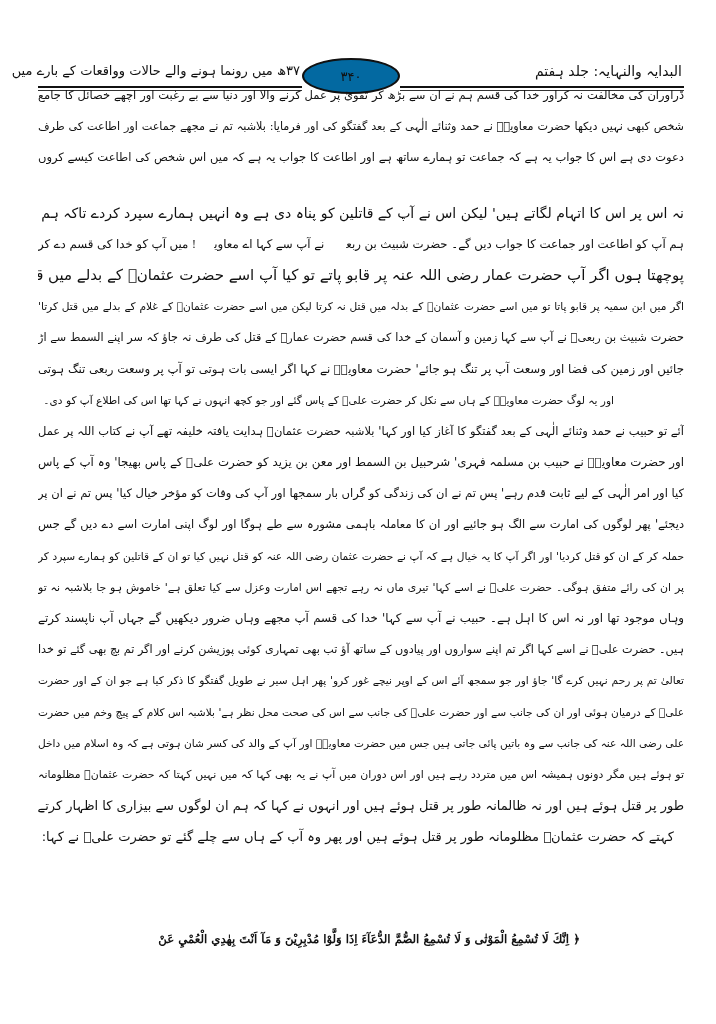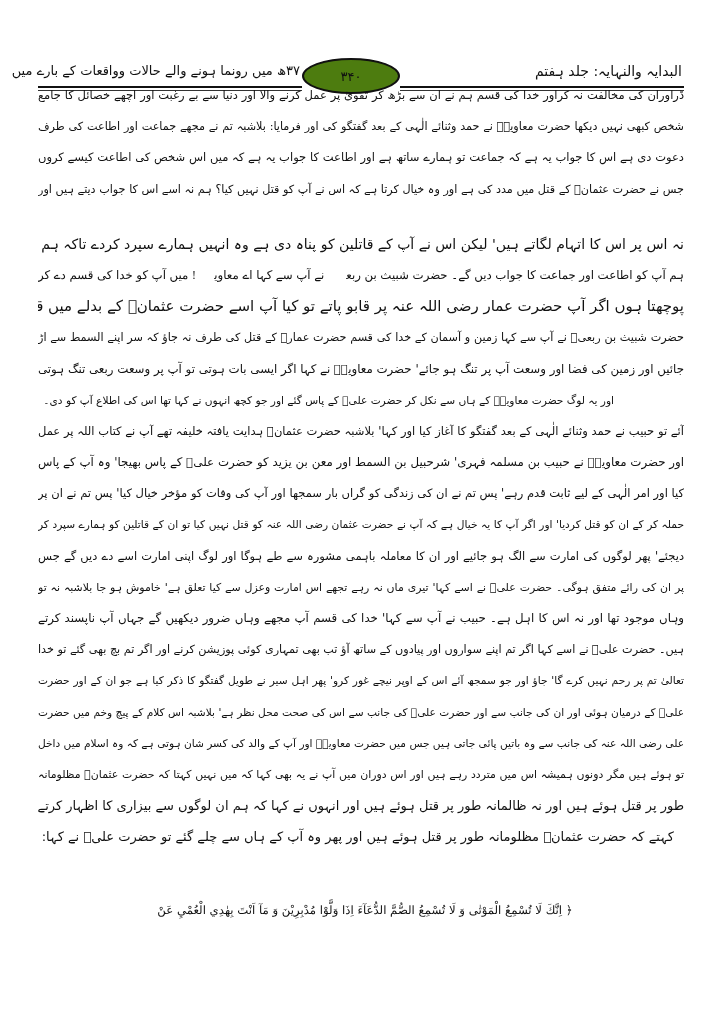--- a/index.html
+++ b/index.html
@@ -7,60 +7,60 @@
          font-family:"DejaVu Sans", sans-serif; color:#111; }
   .header { position:absolute; left:0; top:0; width:716px; height:100px; }
   .hdr-right { position:absolute; right:34px; top:63px; font-size:14px; direction:rtl;
                white-space:nowrap; }
   .hdr-left { position:absolute; left:38px; top:63px; font-size:13px; direction:rtl;
               white-space:nowrap; width:262px; text-align:right; }
   .rule { position:absolute; height:0; border-top:2px solid #111; }
   .rule2 { position:absolute; height:0; border-top:1px solid #333; }
   .oval { position:absolute; left:302px; top:58px; width:98px; height:36px;
           border:2px solid #111; border-radius:50%; text-align:center;
-          line-height:34px; font-size:13px; box-sizing:border-box; background:#4d7c0f; }
+          line-height:34px; font-size:13px; box-sizing:border-box; background:#0369a1; }
   .body { position:absolute; left:38px; top:80px; width:646px; direction:rtl; }
   .line { height:31.2px; line-height:31.2px; font-size:14.2px; white-space:nowrap;
           text-align:justify; text-align-last:justify; overflow:hidden; }
   .line.last { text-align-last:right; }
-  .verse { position:absolute; left:150px; top:903px; width:430px; direction:rtl;
-           font-family:"DejaVu Serif", serif; font-size:15px; font-weight:normal;
-           white-space:nowrap; text-align:center; }
+  .verse { position:absolute; left:150px; top:932px; width:430px; direction:rtl;
+           font-family:"DejaVu Serif", serif; font-size:15px; font-weight:bold;
+           white-space:nowrap; text-align:right; }
 </style>
 </head>
 <body>
 
 <div class="header">
   <div class="hdr-right">البدایہ والنہایہ: جلد ہفتم</div>
   <div class="hdr-left">۳۷ھ میں رونما ہونے والے حالات وواقعات کے بارے میں</div>
   <div class="rule" style="left:38px; top:86px; width:264px;"></div>
   <div class="rule2" style="left:38px; top:90px; width:264px;"></div>
   <div class="rule" style="left:400px; top:86px; width:284px;"></div>
   <div class="rule2" style="left:400px; top:90px; width:284px;"></div>
   <div class="oval">
     <span>۳۴۰</span>
   </div>
 </div>
 
 <div class="body">
   <div class="line" style="font-size: 11.5px;">ڈراوران کی مخالفت نہ کراور خدا کی قسم ہم نے ان سے بڑھ کر تقویٰ پر عمل کرنے والا اور دنیا سے بے رغبت اور اچھے خصائل کا جامع</div>
   <div class="line" style="font-size: 11.2px;">شخص کبھی نہیں دیکھا حضرت معاویہؓ نے حمد وثنائے الٰہی کے بعد گفتگو کی اور فرمایا: بلاشبہ تم نے مجھے جماعت اور اطاعت کی طرف</div>
   <div class="line" style="font-size: 11.5px;">دعوت دی ہے اس کا جواب یہ ہے کہ جماعت تو ہمارے ساتھ ہے اور اطاعت کا جواب یہ ہے کہ میں اس شخص کی اطاعت کیسے کروں</div>
-  <div class="line" style="font-size: 11.2px;">جس نے حضرت عثمانؓ کے قتل میں مدد کی ہے اور وہ خیال کرتا ہے کہ اس نے آپ کو قتل نہیں کیا؟ ہم نہ اسے اس کا جواب دیتے ہیں اور</div>
   <div class="line" style="font-size: 14px; margin-top: 24px;">نہ اس پر اس کا اتہام لگاتے ہیں' لیکن اس نے آپ کے قاتلین کو پناہ دی ہے وہ انہیں ہمارے سپرد کردے تاکہ ہم انہیں قتل کردیں پھر</div>
   <div class="line" style="font-size: 11.8px; font-family: Liberation Serif, serif;">ہم آپ کو اطاعت اور جماعت کا جواب دیں گے۔ حضرت شبیث بن ربعیؓ نے آپ سے کہا اے معاویہؓ! میں آپ کو خدا کی قسم دے کر</div>
   <div class="line" style="font-size: 15px;">پوچھتا ہوں اگر آپ حضرت عمار رضی اللہ عنہ پر قابو پاتے تو کیا آپ اسے حضرت عثمانؓ کے بدلے میں قتل کردیتے؟ حضرت معاویہؓ نے کہا'</div>
+  <div class="line" style="font-size: 10.6px;">اگر میں ابن سمیہ پر قابو پاتا تو میں اسے حضرت عثمانؓ کے بدلہ میں قتل نہ کرتا لیکن میں اسے حضرت عثمانؓ کے غلام کے بدلے میں قتل کرتا'</div>
   <div class="line" style="font-size: 11.2px;">حضرت شبیث بن ربعیؓ نے آپ سے کہا زمین و آسمان کے خدا کی قسم حضرت عمارؓ کے قتل کی طرف نہ جاؤ کہ سر اپنے السمط سے اڑ</div>
   <div class="line" style="font-size: 11.8px;">جائیں اور زمین کی فضا اور وسعت آپ پر تنگ ہو جائے' حضرت معاویہؓ نے کہا اگر ایسی بات ہوتی تو آپ پر وسعت ربعی تنگ ہوتی</div>
   <div class="line last" style="padding-right: 70px; font-size: 10.6px;">اور یہ لوگ حضرت معاویہؓ کے ہاں سے نکل کر حضرت علیؓ کے پاس گئے اور جو کچھ انہوں نے کہا تھا اس کی اطلاع آپ کو دی۔</div>
   <div class="line" style="font-size: 11.5px;">آئے تو حبیب نے حمد وثنائے الٰہی کے بعد گفتگو کا آغاز کیا اور کہا' بلاشبہ حضرت عثمانؓ ہدایت یافتہ خلیفہ تھے آپ نے کتاب اللہ پر عمل</div>
   <div class="line" style="font-size: 11.8px;">اور حضرت معاویہؓ نے حبیب بن مسلمہ فہری' شرحبیل بن السمط اور معن بن یزید کو حضرت علیؓ کے پاس بھیجا' وہ آپ کے پاس</div>
   <div class="line" style="font-size: 11.5px;">کیا اور امر الٰہی کے لیے ثابت قدم رہے' پس تم نے ان کی زندگی کو گراں بار سمجھا اور آپ کی وفات کو مؤخر خیال کیا' پس تم نے ان پر</div>
+  <div class="line" style="font-size: 11.5px;">دیجئے' پھر لوگوں کی امارت سے الگ ہو جائیے اور ان کا معاملہ باہمی مشورہ سے طے ہوگا اور لوگ اپنی امارت اسے دے دیں گے جس</div>
   <div class="line" style="font-size: 10.6px;">حملہ کر کے ان کو قتل کردیا' اور اگر آپ کا یہ خیال ہے کہ آپ نے حضرت عثمان رضی اللہ عنہ کو قتل نہیں کیا تو ان کے قاتلین کو ہمارے سپرد کر</div>
-  <div class="line" style="font-size: 11.5px;">دیجئے' پھر لوگوں کی امارت سے الگ ہو جائیے اور ان کا معاملہ باہمی مشورہ سے طے ہوگا اور لوگ اپنی امارت اسے دے دیں گے جس</div>
   <div class="line" style="font-size: 10.9px;">پر ان کی رائے متفق ہوگی۔ حضرت علیؓ نے اسے کہا' تیری ماں نہ رہے تجھے اس امارت وعزل سے کیا تعلق ہے' خاموش ہو جا بلاشبہ نہ تو</div>
   <div class="line" style="font-size: 11.8px;">وہاں موجود تھا اور نہ اس کا اہل ہے۔ حبیب نے آپ سے کہا' خدا کی قسم آپ مجھے وہاں ضرور دیکھیں گے جہاں آپ ناپسند کرتے</div>
   <div class="line" style="font-size: 11.2px;">ہیں۔ حضرت علیؓ نے اسے کہا اگر تم اپنے سواروں اور پیادوں کے ساتھ آؤ تب بھی تمہاری کوئی پوزیشن کرنے اور اگر تم بچ بھی گئے تو خدا</div>
   <div class="line" style="font-size: 10.6px;">تعالیٰ تم پر رحم نہیں کرے گا' جاؤ اور جو سمجھ آئے اس کے اوپر نیچے غور کرو' پھر اہل سیر نے طویل گفتگو کا ذکر کیا ہے جو ان کے اور حضرت</div>
   <div class="line" style="font-size: 10.6px;">علیؓ کے درمیان ہوئی اور ان کی جانب سے اور حضرت علیؓ کی جانب سے اس کی صحت محل نظر ہے' بلاشبہ اس کلام کے پیچ وخم میں حضرت</div>
   <div class="line" style="font-size: 10.6px;">علی رضی اللہ عنہ کی جانب سے وہ باتیں پائی جاتی ہیں جس میں حضرت معاویہؓ اور آپ کے والد کی کسر شان ہوتی ہے کہ وہ اسلام میں داخل</div>
   <div class="line" style="font-size: 10.9px;">تو ہوئے ہیں مگر دونوں ہمیشہ اس میں متردد رہے ہیں اور اس دوران میں آپ نے یہ بھی کہا کہ میں نہیں کہتا کہ حضرت عثمانؓ مظلومانہ</div>
   <div class="line" style="font-size: 13px;">طور پر قتل ہوئے ہیں اور نہ ظالمانہ طور پر قتل ہوئے ہیں اور انہوں نے کہا کہ ہم ان لوگوں سے بیزاری کا اظہار کرتے ہیں جو یہ نہیں</div>
   <div class="line last" style="padding-right: 10px; font-size: 13px;">کہتے کہ حضرت عثمانؓ مظلومانہ طور پر قتل ہوئے ہیں اور پھر وہ آپ کے ہاں سے چلے گئے تو حضرت علیؓ نے کہا:</div>
 </div>

